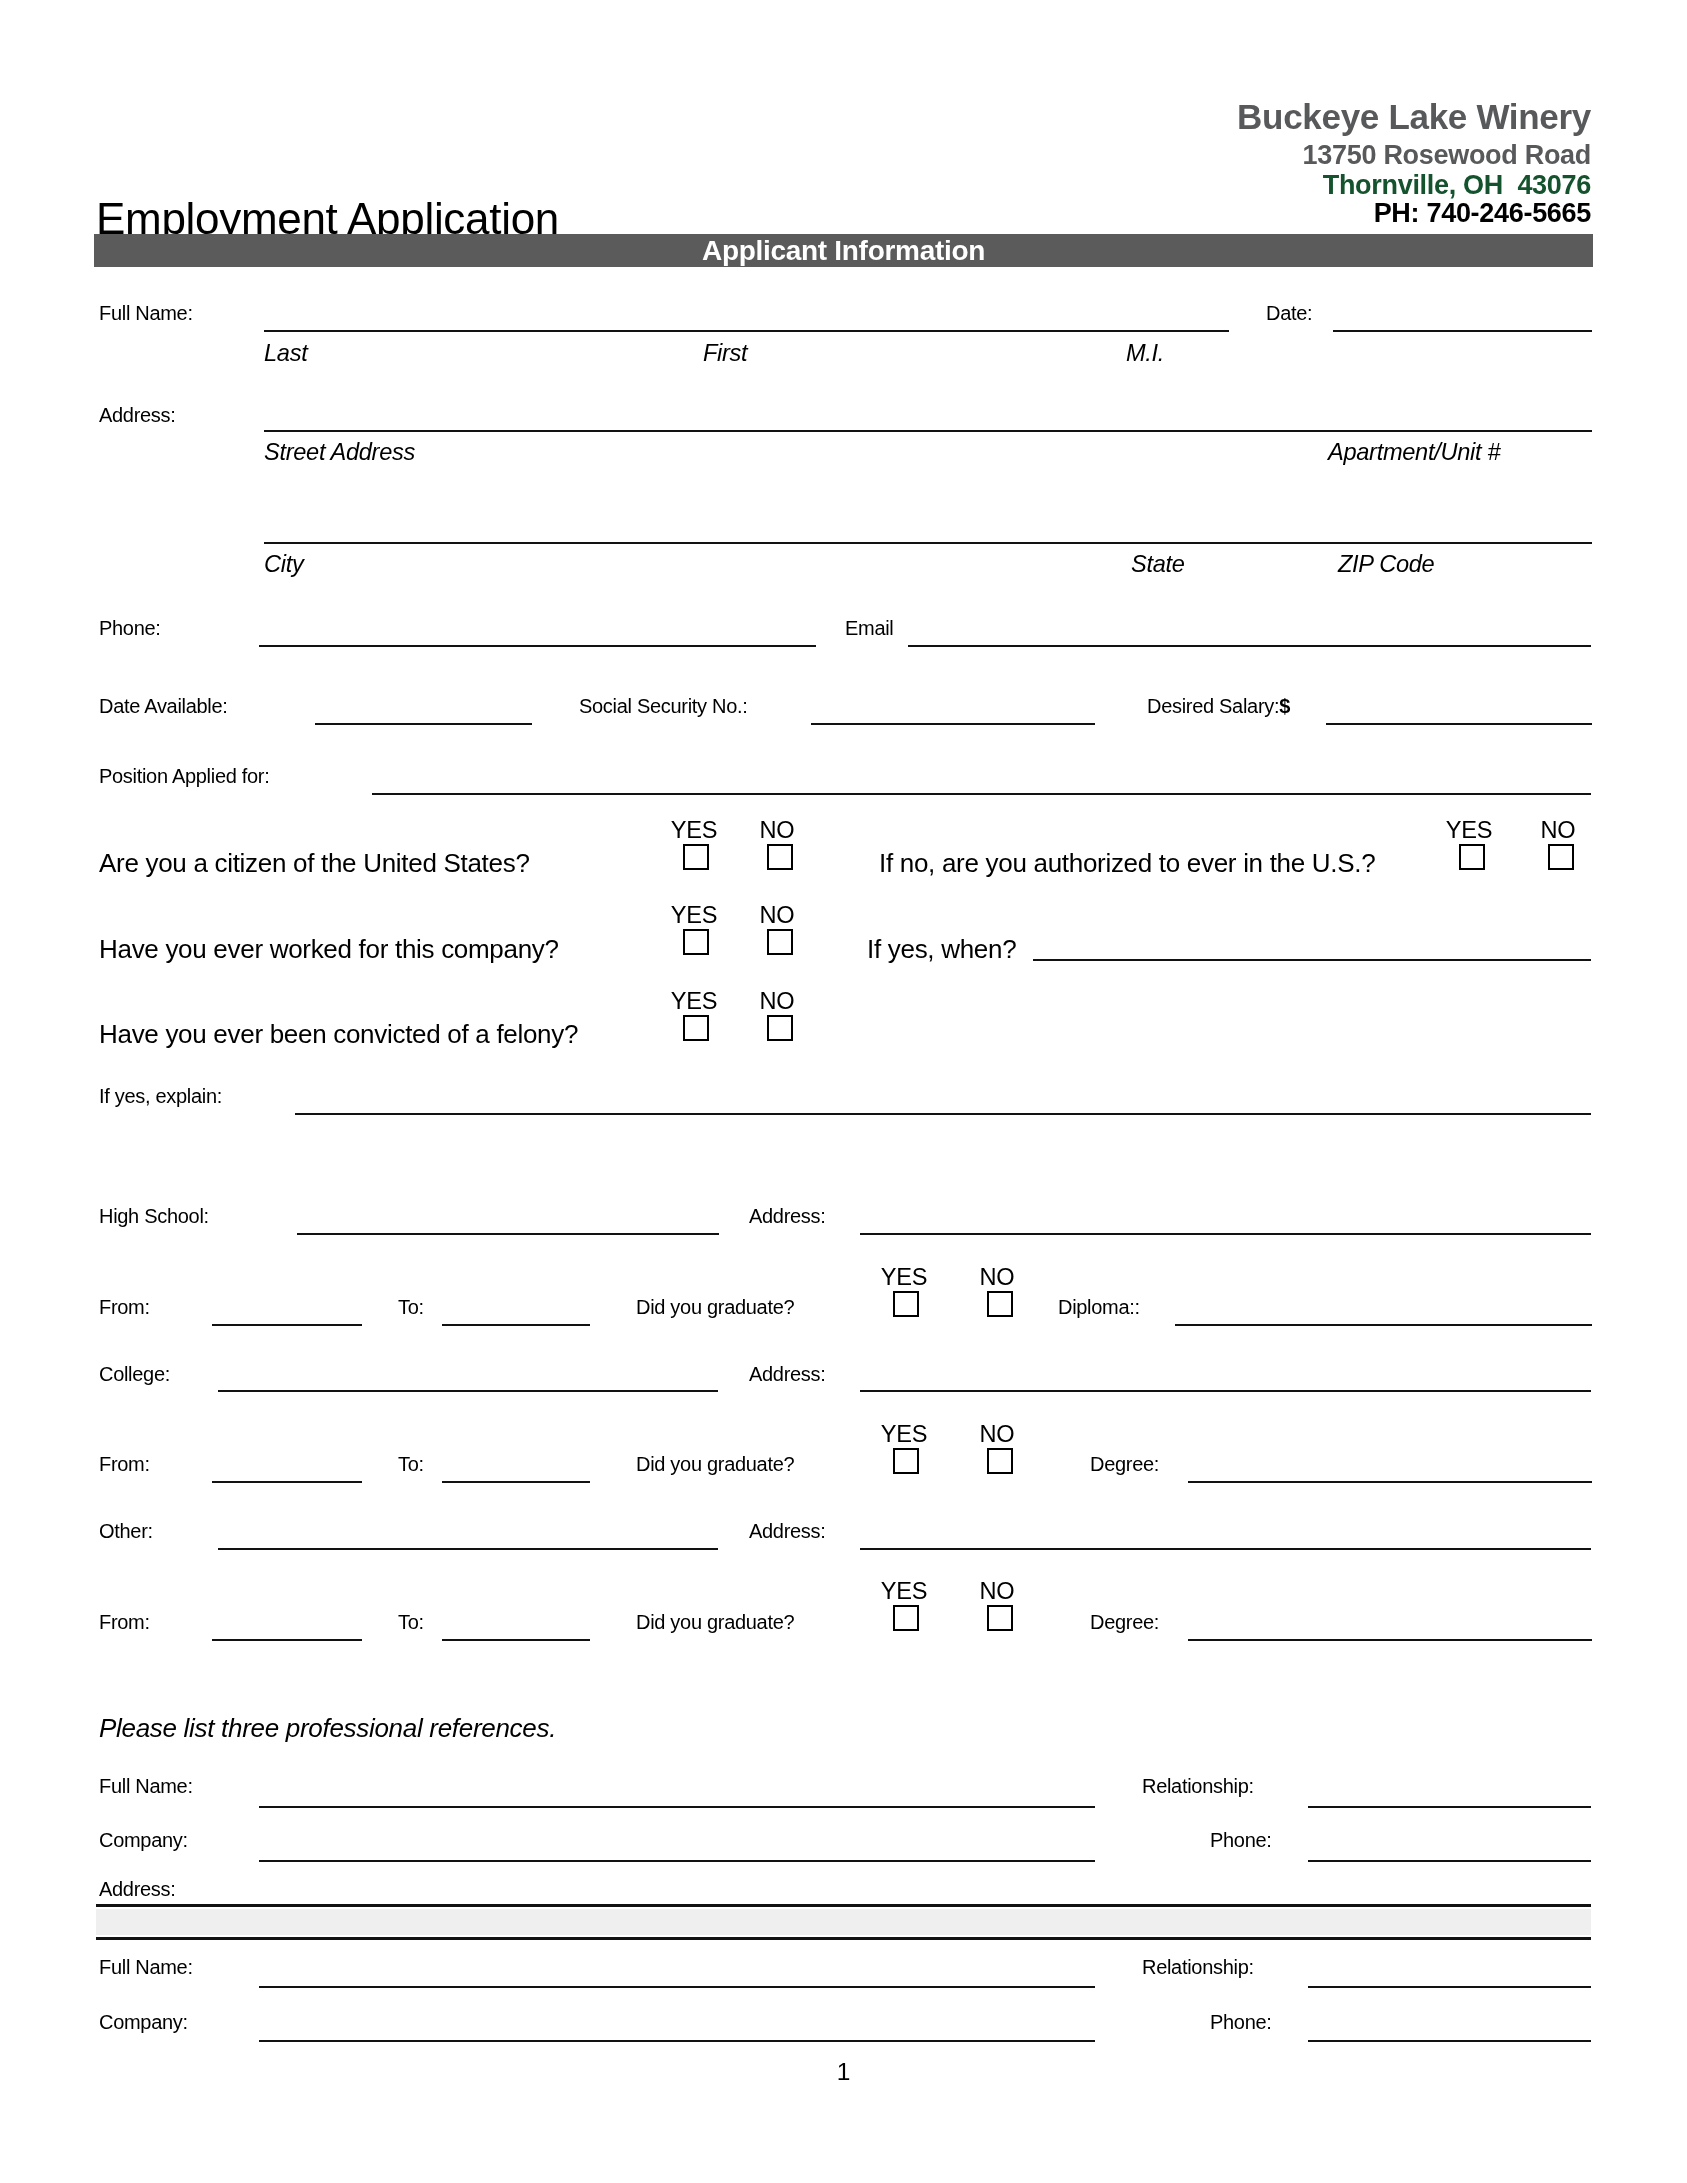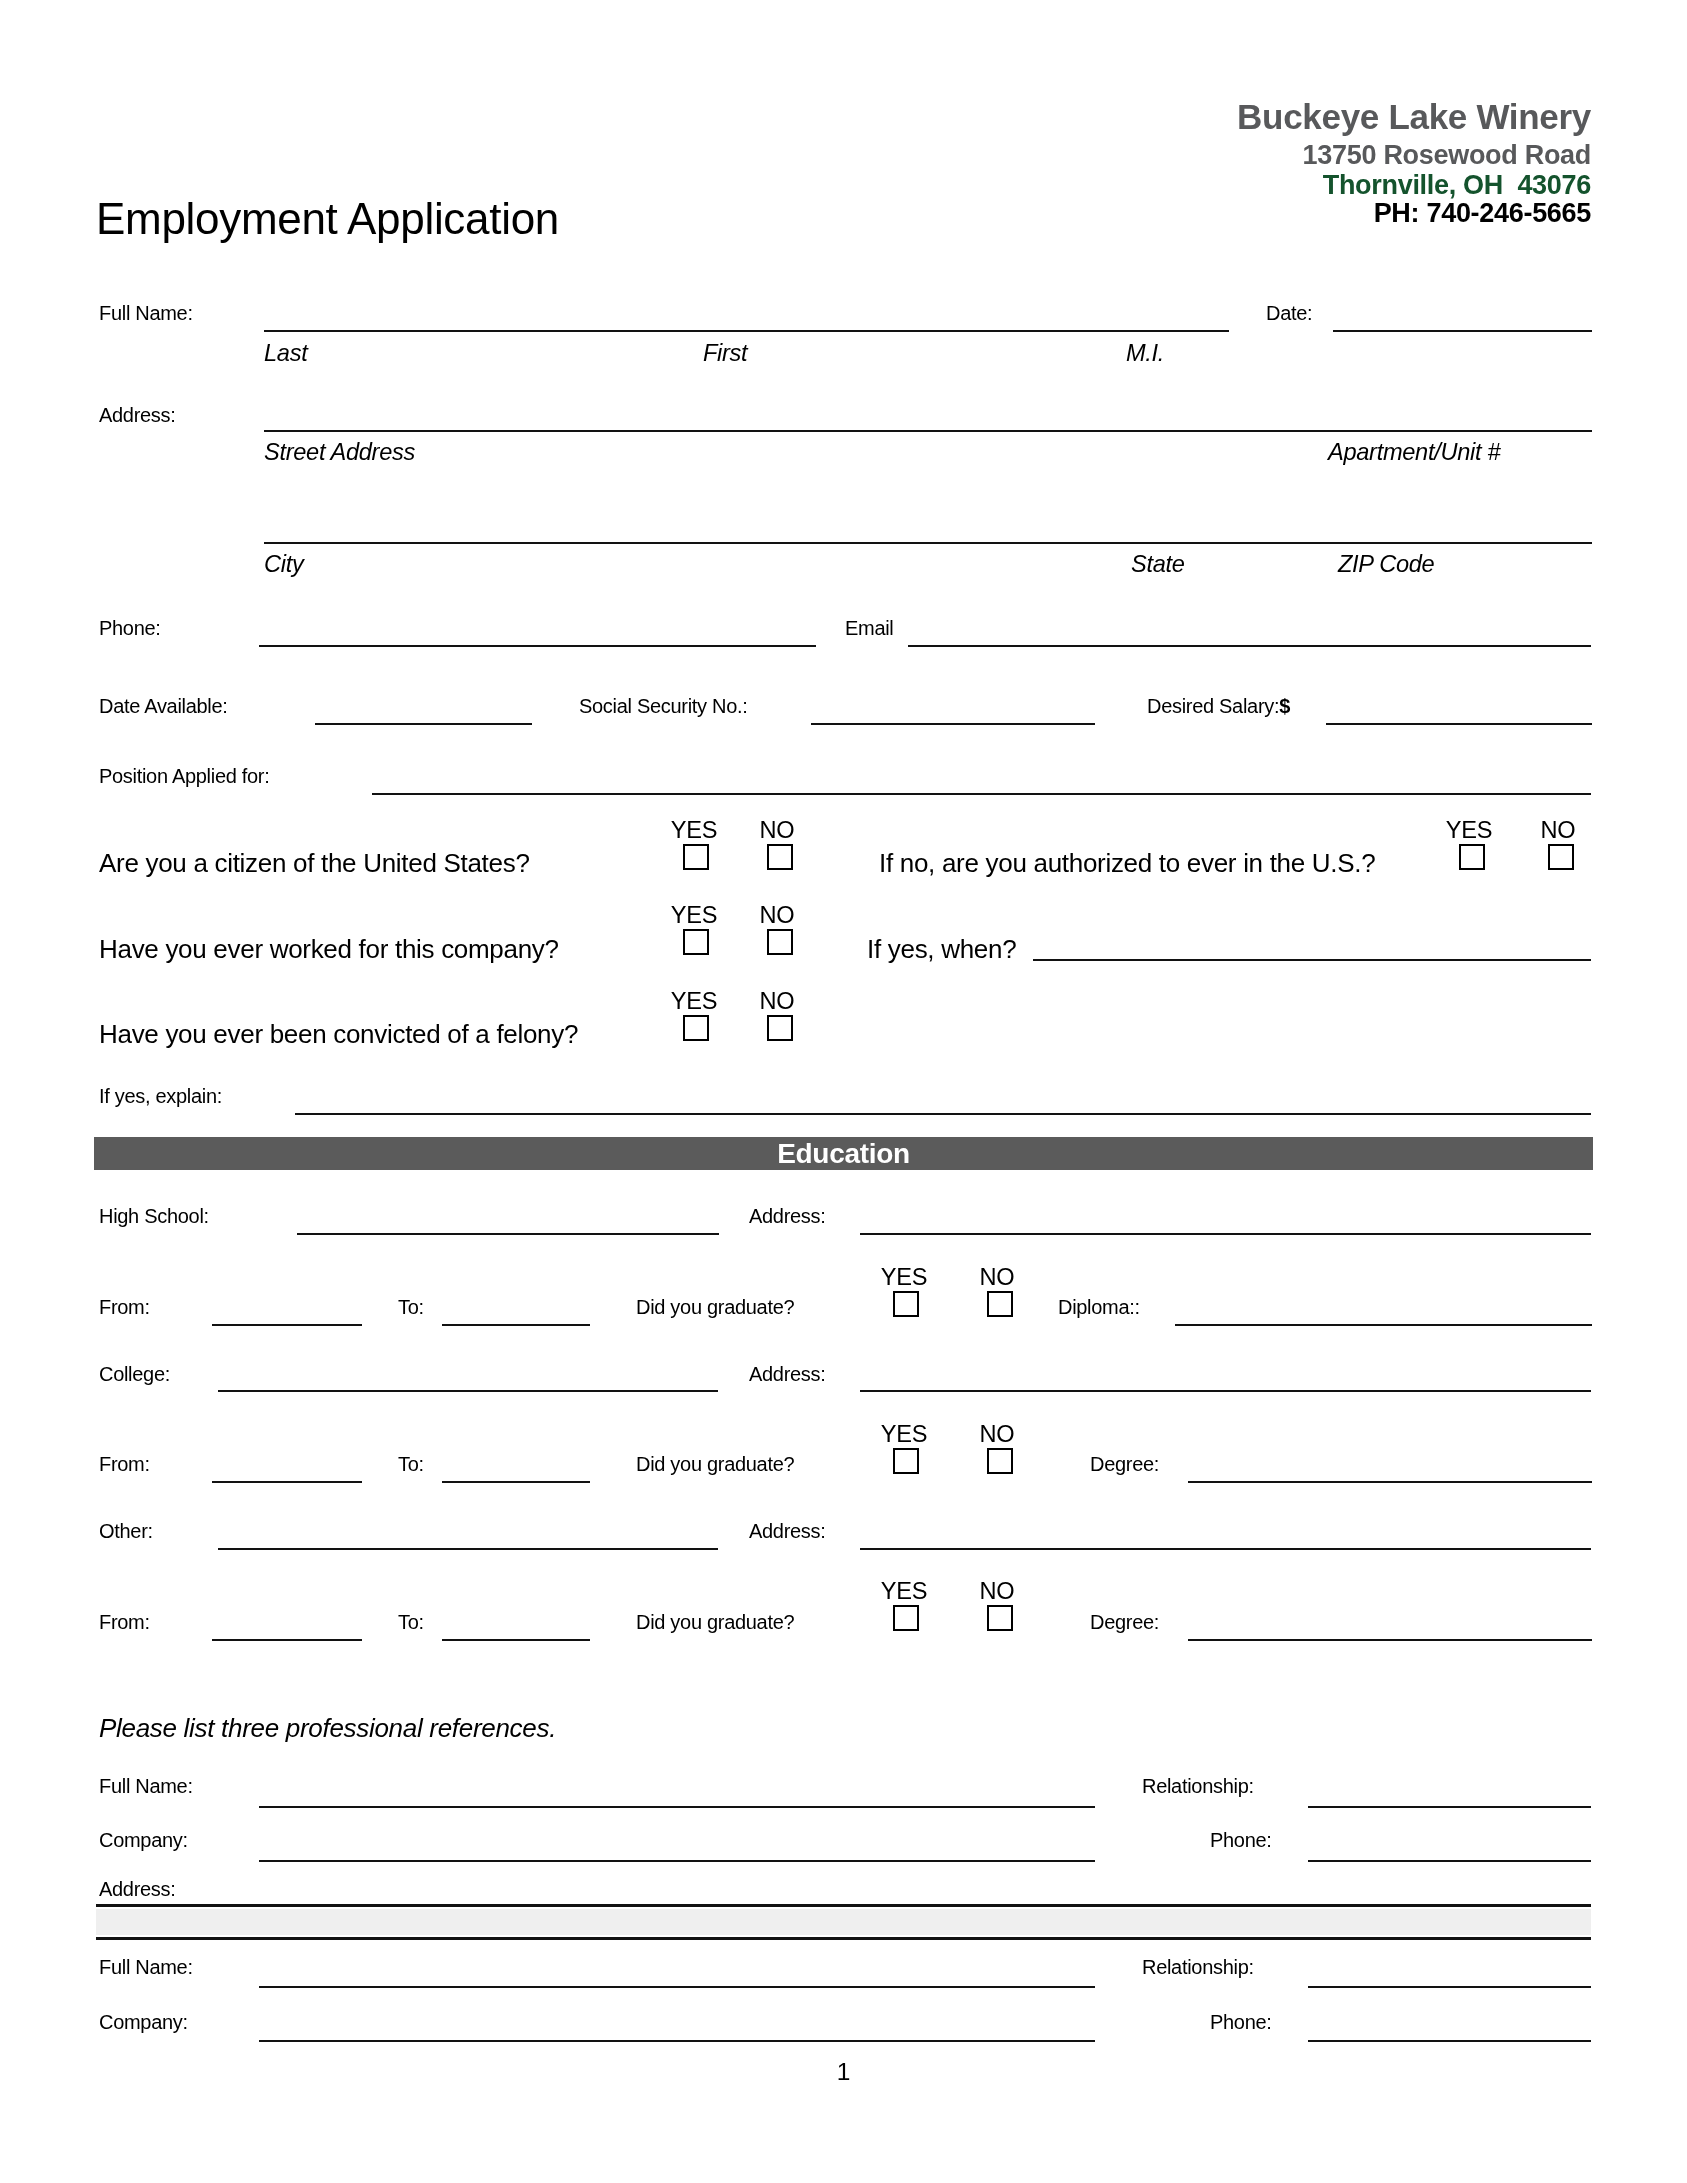--- a/index.html
+++ b/index.html
@@ -25,20 +25,23 @@
 <body>
 
 <div class="page">
 
   <div class="hd company-hdr" style="top: 98px; font-size: 35px; color: rgb(88, 89, 91);">Buckeye Lake Winery</div>
   <div class="hd company-hdr" style="top: 141px; font-size: 27px; color: rgb(88, 89, 91);">13750 Rosewood Road</div>
   <div class="hd company-hdr" style="top: 171px; font-size: 27px; color: #14532d;">Thornville, OH  43076</div>
   <div class="title" style="top:194px;">Employment Application</div>
   <div class="hd" style="top:199px;font-size:27px;color:#000;">PH: 740-246-5665</div>
 
+  <div class="bar" style="top: 234px; background: rgb(91, 91, 91); color: rgb(255, 255, 255);">
+    <span>Applicant Information</span>
+  </div>
 
   <div class="lb" style="left:99px;top:302px;">Full Name:</div>
   <div class="wline" style="left:264px;top:330px;width:965px;"></div>
   <div class="lb" style="left:1266px;top:302px;">Date:</div>
   <div class="wline" style="left:1333px;top:330px;width:259px;"></div>
   <div class="it" style="left:264px;top:341px;">Last</div>
   <div class="it" style="left:703px;top:341px;">First</div>
   <div class="it" style="left:1126px;top:341px;">M.I.</div>
 
   <div class="lb" style="left:99px;top:404px;">Address:</div>
@@ -87,23 +90,20 @@
 
   <div class="yn" style="left:668px;top:989px;">YES</div>
   <div class="yn" style="left:751px;top:989px;">NO</div>
   <div class="q" style="left:99px;top:1020px;">Have you ever been convicted of a felony?</div>
   <div class="cb" style="left:683px;top:1015px;"></div>
   <div class="cb" style="left:767px;top:1015px;"></div>
 
   <div class="lb" style="left:99px;top:1085px;">If yes, explain:</div>
   <div class="wline" style="left:295px;top:1113px;width:1296px;"></div>
 
-  <div class="bar" style="top: 1137px; background: rgb(91, 91, 91); color: rgb(255, 255, 255);">
-    <span>Education</span>
-  </div>
 
   <div class="lb" style="left:99px;top:1205px;">High School:</div>
   <div class="wline" style="left:297px;top:1233px;width:422px;"></div>
   <div class="lb" style="left:749px;top:1205px;">Address:</div>
   <div class="wline" style="left:860px;top:1233px;width:731px;"></div>
 
   <div class="yn" style="left:878px;top:1265px;">YES</div>
   <div class="yn" style="left:971px;top:1265px;">NO</div>
   <div class="lb" style="left:99px;top:1296px;">From:</div>
   <div class="wline" style="left:212px;top:1324px;width:150px;"></div>

